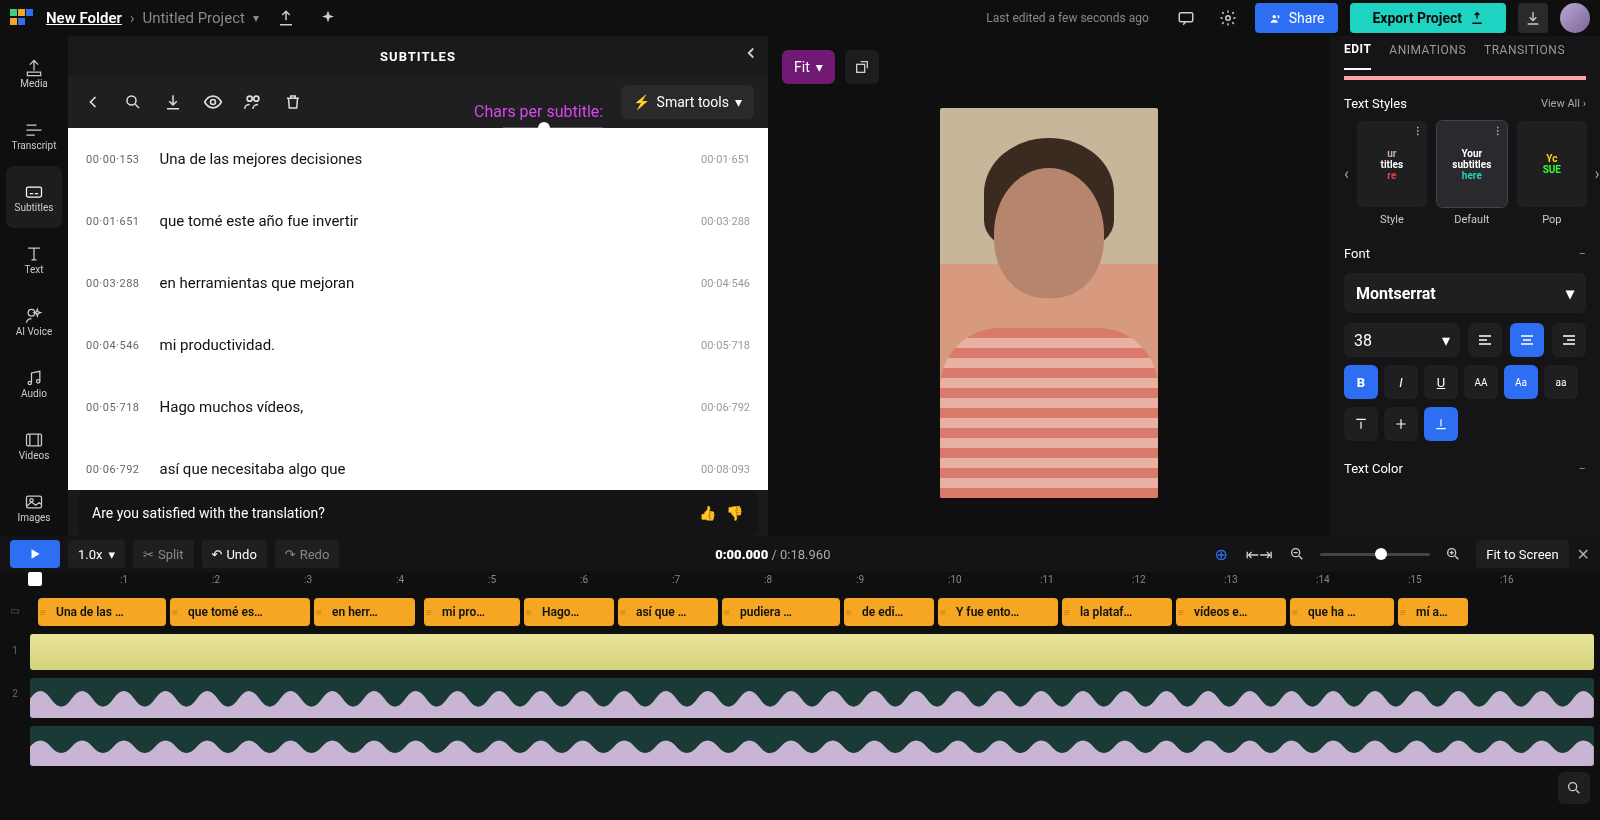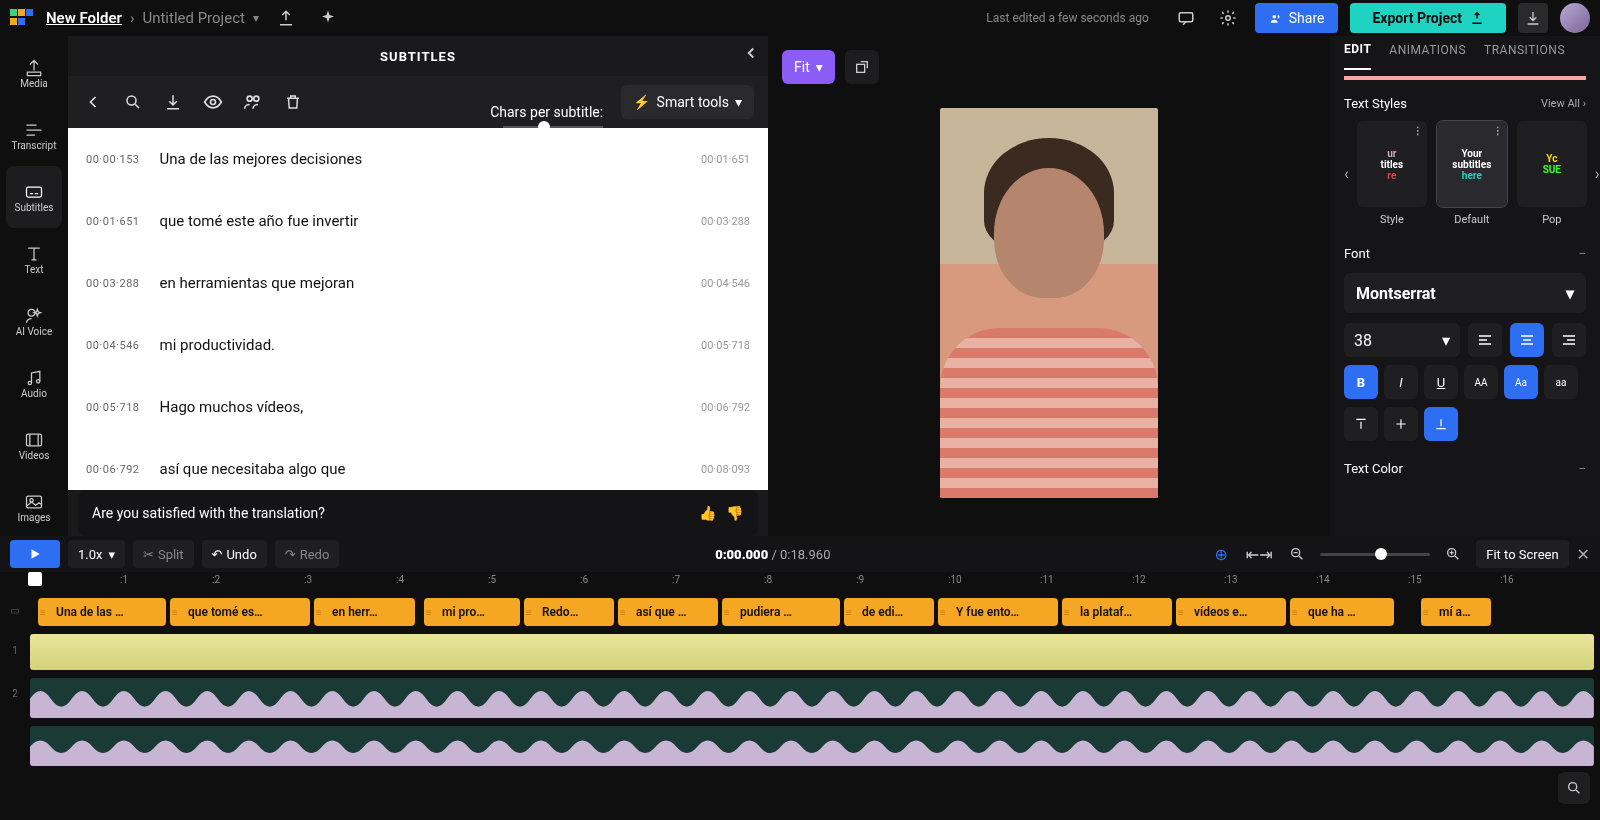--- a/index.html
+++ b/index.html
@@ -29,42 +29,42 @@
 .rail-label { font-size:10px; }
 .rail-icon { width:20px;height:20px;display:flex;align-items:center;justify-content:center; }
 
 
 .sub-panel { position:absolute; left:68px; top:36px; width:700px; height:500px; background:#1a1a1c; }
 .sub-header { height:40px; display:flex; align-items:center; justify-content:center; font-size:13px; letter-spacing:1px; font-weight:700; position:relative; }
 .sub-collapse { position:absolute; right:8px; top:8px; cursor:pointer; color:#ccc; }
 .sub-toolbar { height:52px; background:#1f1f22; display:flex; align-items:center; padding:0 14px; gap:18px; }
 .tb-icon { cursor:pointer; color:#ddd; width:22px;height:22px;display:flex;align-items:center;justify-content:center; }
 .tb-spacer { flex:1; }
-.chars-label { font-size:14px; color:#ffffff;margin-top:31px; }
+.chars-label { font-size:16px; color:#d946ef;margin-top:31px; }
 .chars-slider { position:relative; width:100px; height:10px; }
 .chars-dot { position:absolute; width:12px;height:12px;border-radius:50%;background:#fff;top:-1px;left:35px; }
 .chars-track { position:absolute; width:100%; height:2px; background:#555; top:4px; }
 .smart-btn { background:#2a2a2c; height:34px; padding:0 12px; border-radius:6px; display:flex; align-items:center; gap:6px; font-size:14px; cursor:pointer; }
 
 .sub-list { background:#fff; height:calc(100% - 92px - 46px); overflow-y:auto; position:relative; }
 .sub-list::-webkit-scrollbar { width:10px; }
 .sub-list::-webkit-scrollbar-thumb { background:#999; border-radius:5px; }
 .sub-row { display:flex; align-items:center; padding:22px 18px; gap:20px; color:#111; }
 .sub-time { font-size:11px; color:#666; letter-spacing:0.5px; font-variant-numeric:tabular-nums; }
 .sub-text { flex:1; font-size:15px; }
 .sub-time-end { font-size:11px; color:#999; }
 
 .feedback-bar { background:#141416; height:46px; margin:0 10px 10px 10px; border-radius:8px; display:flex; align-items:center; padding:0 14px; font-size:14px; }
 .feedback-bar .fb-sp { flex:1; }
 .thumb { cursor:pointer; margin-left:10px; color:#fff; }
 
 
 .preview-area { position:absolute; left:768px; top:36px; right:270px; height:500px; background:#0f0f10; padding:14px; }
 .preview-top { display:flex; gap:10px; align-items:center; }
-.fit-btn { background:#8b5cf6; height:34px; padding:0 12px; border-radius:6px; display:flex; align-items:center; gap:6px; font-size:14px; cursor:pointer; }
+.fit-btn { background:#701a75; height:34px; padding:0 12px; border-radius:6px; display:flex; align-items:center; gap:6px; font-size:14px; cursor:pointer; }
 .pop-btn { background:#1d1d1f; width:34px; height:34px; border-radius:6px; display:flex; align-items:center; justify-content:center; cursor:pointer; }
 .preview-frame { margin:24px auto 0 auto; width:218px; height:390px; background:linear-gradient(#c8b69b 0%,#c8b69b 40%,#d89a7e 40%); border-radius:2px; position:relative; overflow:hidden; }
 .pf-head { position:absolute; top:60px; left:50%; transform:translateX(-50%); width:110px;height:130px; background:#b5856d; border-radius:50% 50% 45% 45%; }
 .pf-hair { position:absolute; top:30px; left:50%; transform:translateX(-50%); width:130px;height:110px; background:#3a2a1f; border-radius:60% 60% 30% 30%; }
 .pf-body { position:absolute; bottom:0; left:0; right:0; height:170px; background:repeating-linear-gradient(0deg,#d97a6a,#d97a6a 10px,#e8b1a4 10px,#e8b1a4 20px); border-radius:60px 60px 0 0; }
 
 
 .rpanel { position:absolute; right:0; top:36px; width:270px; height:500px; background:#151517; overflow-y:auto; overflow-x:hidden; padding:0 14px 14px 14px; }
 .rtabs { display:flex; gap:18px; border-bottom:4px solid #fca5a5; height:44px; align-items:center; }
 .rtab { font-size:12px; letter-spacing:0.5px; color:#999; cursor:pointer; padding-bottom:12px; }
@@ -553,21 +553,21 @@
       <div class="clip" style="left: 140px; width: 140px;">
         <span>que tomé es…</span>
       </div>
       <div class="clip" style="left: 284px; width: 101px;">
         <span>en herr…</span>
       </div>
       <div class="clip" style="left: 394px; width: 96px;">
         <span>mi pro…</span>
       </div>
       <div class="clip" style="left: 494px; width: 90px;">
-        <span>Redo…</span>
+        <span>Hago…</span>
       </div>
       <div class="clip" style="left: 588px; width: 100px;">
         <span>así que …</span>
       </div>
       <div class="clip" style="left: 692px; width: 118px;">
         <span>pudiera …</span>
       </div>
       <div class="clip" style="left: 814px; width: 90px;">
         <span>de edi…</span>
       </div>
@@ -576,21 +576,21 @@
       </div>
       <div class="clip" style="left: 1032px; width: 110px;">
         <span>la plataf…</span>
       </div>
       <div class="clip" style="left: 1146px; width: 110px;">
         <span>vídeos e…</span>
       </div>
       <div class="clip" style="left: 1260px; width: 104px;">
         <span>que ha …</span>
       </div>
-      <div class="clip" style="left: 1368px; width: 70px; margin-left: 23px;">
+      <div class="clip" style="left: 1368px; width: 70px;">
         <span>mí a…</span>
       </div>
     </div>
   <div class="video-track"></div>
   <div class="audio-track audio1">
       <svg class="wave" viewBox="0 0 1500 40" preserveAspectRatio="none">
         <path fill="#c8b5d4" d="M0 20 Q10 5 20 20 T40 20 T60 20 T80 20 T100 20 T120 20 T140 20 T160 20 T180 20 T200 20 T220 20 T240 20 T260 20 T280 20 T300 20 T320 20 T340 20 T360 20 T380 20 T400 20 T420 20 T440 20 T460 20 T480 20 T500 20 T520 20 T540 20 T560 20 T580 20 T600 20 T620 20 T640 20 T660 20 T680 20 T700 20 T720 20 T740 20 T760 20 T780 20 T800 20 T820 20 T840 20 T860 20 T880 20 T900 20 T920 20 T940 20 T960 20 T980 20 T1000 20 T1020 20 T1040 20 T1060 20 T1080 20 T1100 20 T1120 20 T1140 20 T1160 20 T1180 20 T1200 20 T1220 20 T1240 20 T1260 20 T1280 20 T1300 20 T1320 20 T1340 20 T1360 20 T1380 20 T1400 20 T1420 20 T1440 20 T1460 20 T1480 20 T1500 20 V40 H0 Z"></path>
       </svg>
     </div>
   <div class="audio-track audio2">

